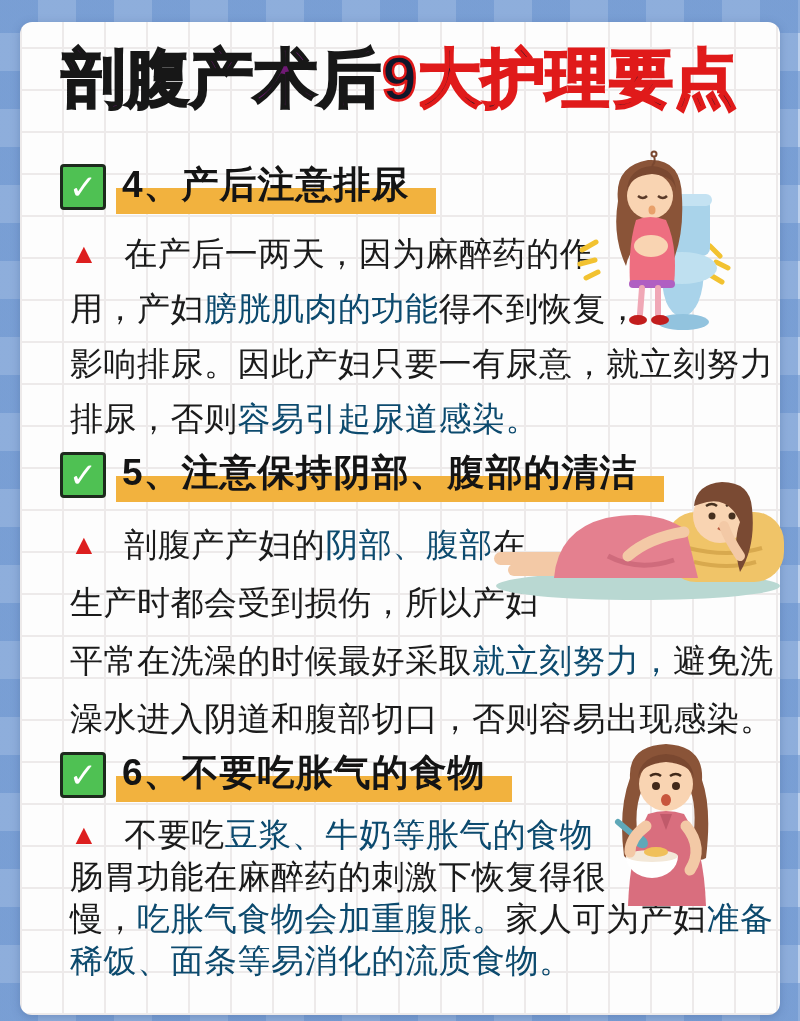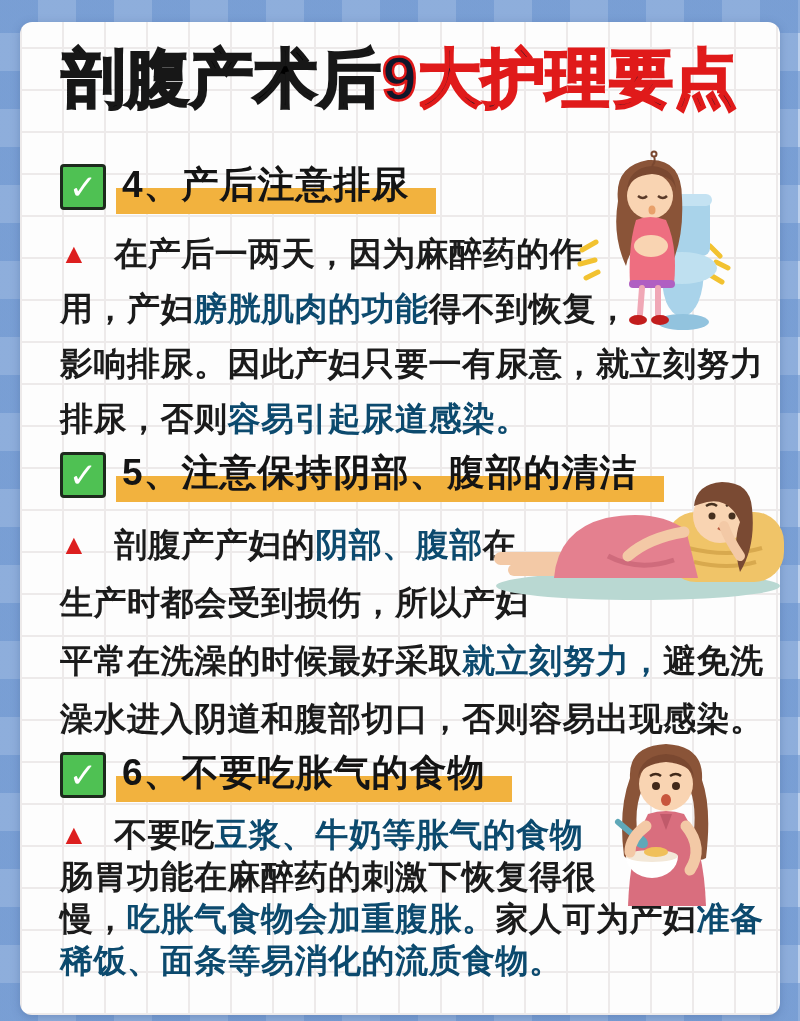--- a/index.html
+++ b/index.html
@@ -17,38 +17,38 @@
     background-image:
       repeating-linear-gradient(90deg, #edeaea 0 2px, rgba(0,0,0,0) 2px 42px),
       repeating-linear-gradient(0deg, #edeaea 0 2px, rgba(0,0,0,0) 2px 42px);
     box-shadow:0 2px 8px rgba(60,90,140,.35);
   }
   .title{
     position:absolute;top:44px;left:0;width:100%;text-align:center;
     font-size:63px;font-weight:900;letter-spacing:1px;line-height:1.1;
     white-space:nowrap;
   }
-  .title .t-black{color:#000000;-webkit-text-stroke:2.5px #171717;}
+  .title .t-black{color:#701a75;-webkit-text-stroke:2.5px #171717;}
   .title .t-red{color:#0f172a;-webkit-text-stroke:2.5px #e01a1a;}
   .section{position:absolute;left:60px;}
   .head-row{display:flex;align-items:center;}
   .checkbox{
     width:40px;height:40px;background:#4fc153;border:3px solid #1d2a1d;border-radius:4px;
     display:flex;align-items:center;justify-content:center;flex:0 0 auto;
     color:#ffffff;font-size:34px;font-weight:900;line-height:1;
   }
   .head-label{
     margin-left:10px;font-size:37px;font-weight:900;color:#141414;white-space:nowrap;
     background:linear-gradient(rgba(0,0,0,0) 52%, #f2b23e 52%);
     padding:0 26px 4px 6px;letter-spacing:1px;
   }
   .para{margin-top:0;}
   .line{
-    font-size:33px;font-weight:700;color:#1b1b1b;letter-spacing:.5px;
-    white-space:nowrap;line-height:55px;
+    font-size:33px;font-weight:400;color:#1b1b1b;letter-spacing:.5px;
+    white-space:nowrap;line-height:55px;margin-left:10px;
   }
   .line .red{color:#0c4a6e;}
   .line .blk{color:#1b1b1b;}
   .tri{color:#dd1f1f;font-size:28px;margin-right:26px;vertical-align:2px;}
   .illus{position:absolute;}
   
   #sec0{top:160px;} #sec0 .para{margin-top:12px;}
   #sec1{top:448px;} #sec1 .para{margin-top:14px;} #sec1 .line{line-height:58px;}
   #sec2{top:748px;} #sec2 .para{margin-top:12px;} #sec2 .line{line-height:42px;}
 </style>

